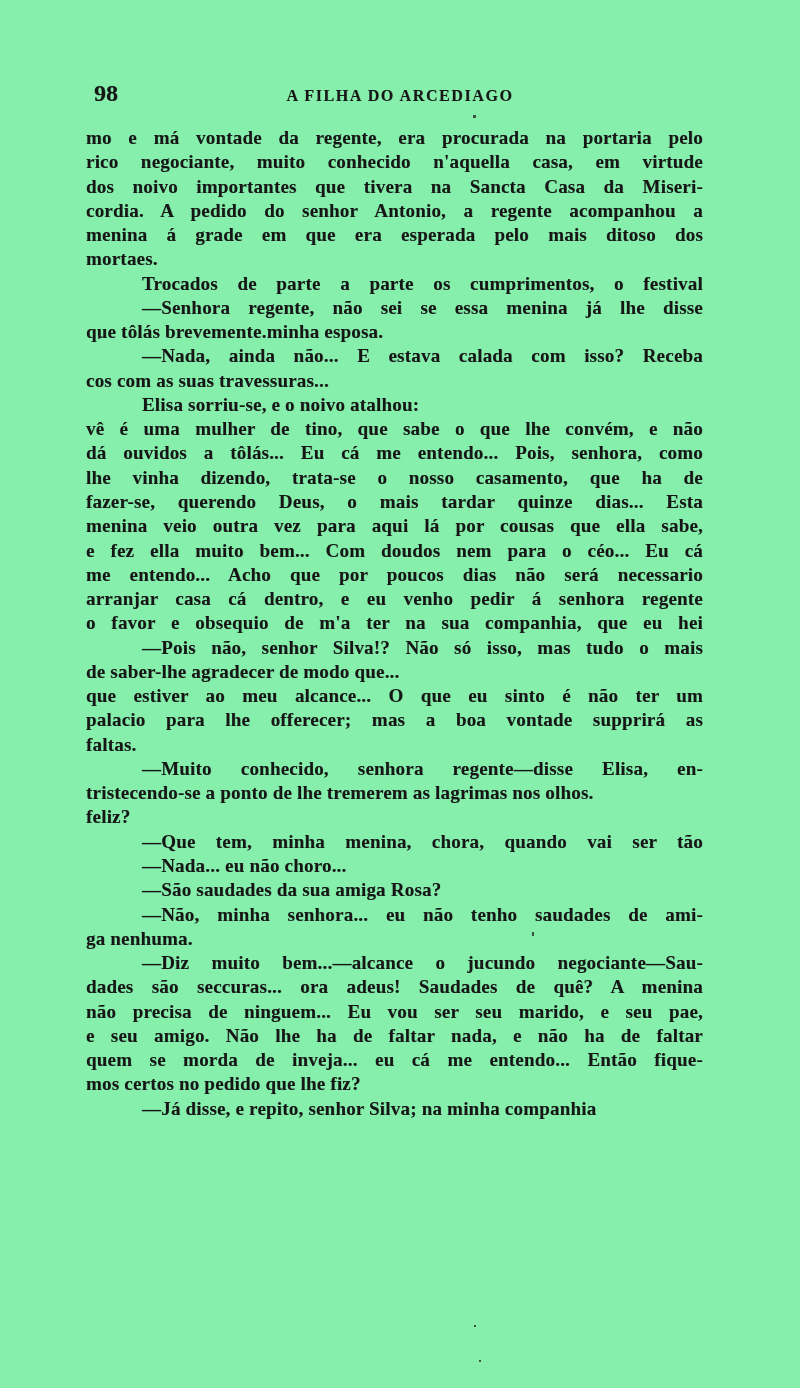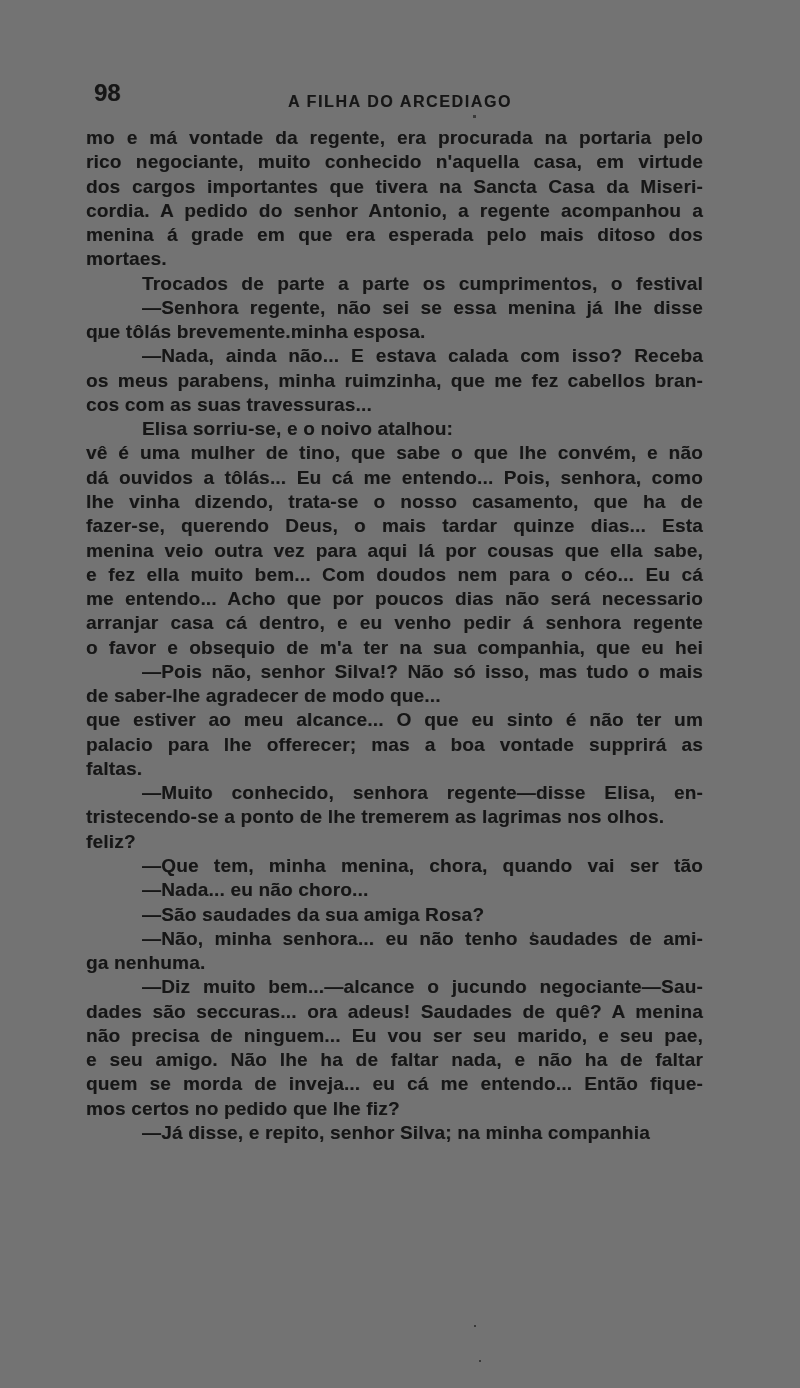--- a/index.html
+++ b/index.html
@@ -1,22 +1,22 @@
 <!DOCTYPE html>
 <html><head>
 <meta charset="utf-8">
 <style>
   html, body { margin: 0; padding: 0; }
   .page {
     position: relative;
     width: 800px;
     height: 1388px;
-    background: #737373;
+    background: #86efac;
     color: #161616;
-    font-family: Liberation Sans, sans-serif;
+    font-family: Liberation Serif, serif;
     overflow: hidden;
   }
   .scan-header {
     position: absolute;
     top: 82px;
     left: 0;
     width: 100%;
     height: 26px;
   }
   .page-number {
@@ -24,21 +24,21 @@
     left: 94px;
     top: 0;
     font-size: 24px;
     font-weight: 700;
     line-height: 22px;
     text-shadow: 0.4px 0.4px 0 rgba(10,10,10,0.35);
   }
   .running-title {
     position: absolute;
     left: 0;
-    top: 11px;
+    top: 5px;
     width: 100%;
     text-align: center;
     font-size: 16px;
     font-weight: 700;
     letter-spacing: 1.6px;
     text-shadow: 0.4px 0.4px 0 rgba(10,10,10,0.35);
   }
   .text-block {
     position: absolute;
     left: 86px;
@@ -74,29 +74,28 @@
 <div class="page">
 
   <div class="scan-header">
     <div class="page-number">98</div>
     <div class="running-title">A FILHA DO ARCEDIAGO</div>
   </div>
 
   <div class="text-block">
       <div class="line just">mo e má vontade da regente, era procurada na portaria pelo</div>
       <div class="line just">rico negociante, muito conhecido n'aquella casa, em virtude</div>
-      <div class="line just">dos cargos importantes que tivera na Sancta Casa da Miseri-</div>
+      <div class="line just">dos noivo importantes que tivera na Sancta Casa da Miseri-</div>
       <div class="line just">cordia. A pedido do senhor Antonio, a regente acompanhou a</div>
       <div class="line just">menina á grade em que era esperada pelo mais ditoso dos</div>
       <div class="line">mortaes.</div>
       <div class="line indent just">Trocados de parte a parte os cumprimentos, o festival</div>
       <div class="line indent just">—Senhora regente, não sei se essa menina já lhe disse</div>
       <div class="line">que tôlás brevemente.minha esposa.</div>
       <div class="line indent just">—Nada, ainda não... E estava calada com isso? Receba</div>
-      <div class="line just">os meus parabens, minha ruimzinha, que me fez cabellos bran-</div>
       <div class="line">cos com as suas travessuras...</div>
       <div class="line indent">Elisa sorriu-se, e o noivo atalhou:</div>
       <div class="line just">vê é uma mulher de tino, que sabe o que lhe convém, e não</div>
       <div class="line just">dá ouvidos a tôlás... Eu cá me entendo... Pois, senhora, como</div>
       <div class="line just">lhe vinha dizendo, trata-se o nosso casamento, que ha de</div>
       <div class="line just">fazer-se, querendo Deus, o mais tardar quinze dias... Esta</div>
       <div class="line just">menina veio outra vez para aqui lá por cousas que ella sabe,</div>
       <div class="line just">e fez ella muito bem... Com doudos nem para o céo... Eu cá</div>
       <div class="line just">me entendo... Acho que por poucos dias não será necessario</div>
       <div class="line just">arranjar casa cá dentro, e eu venho pedir á senhora regente</div>

